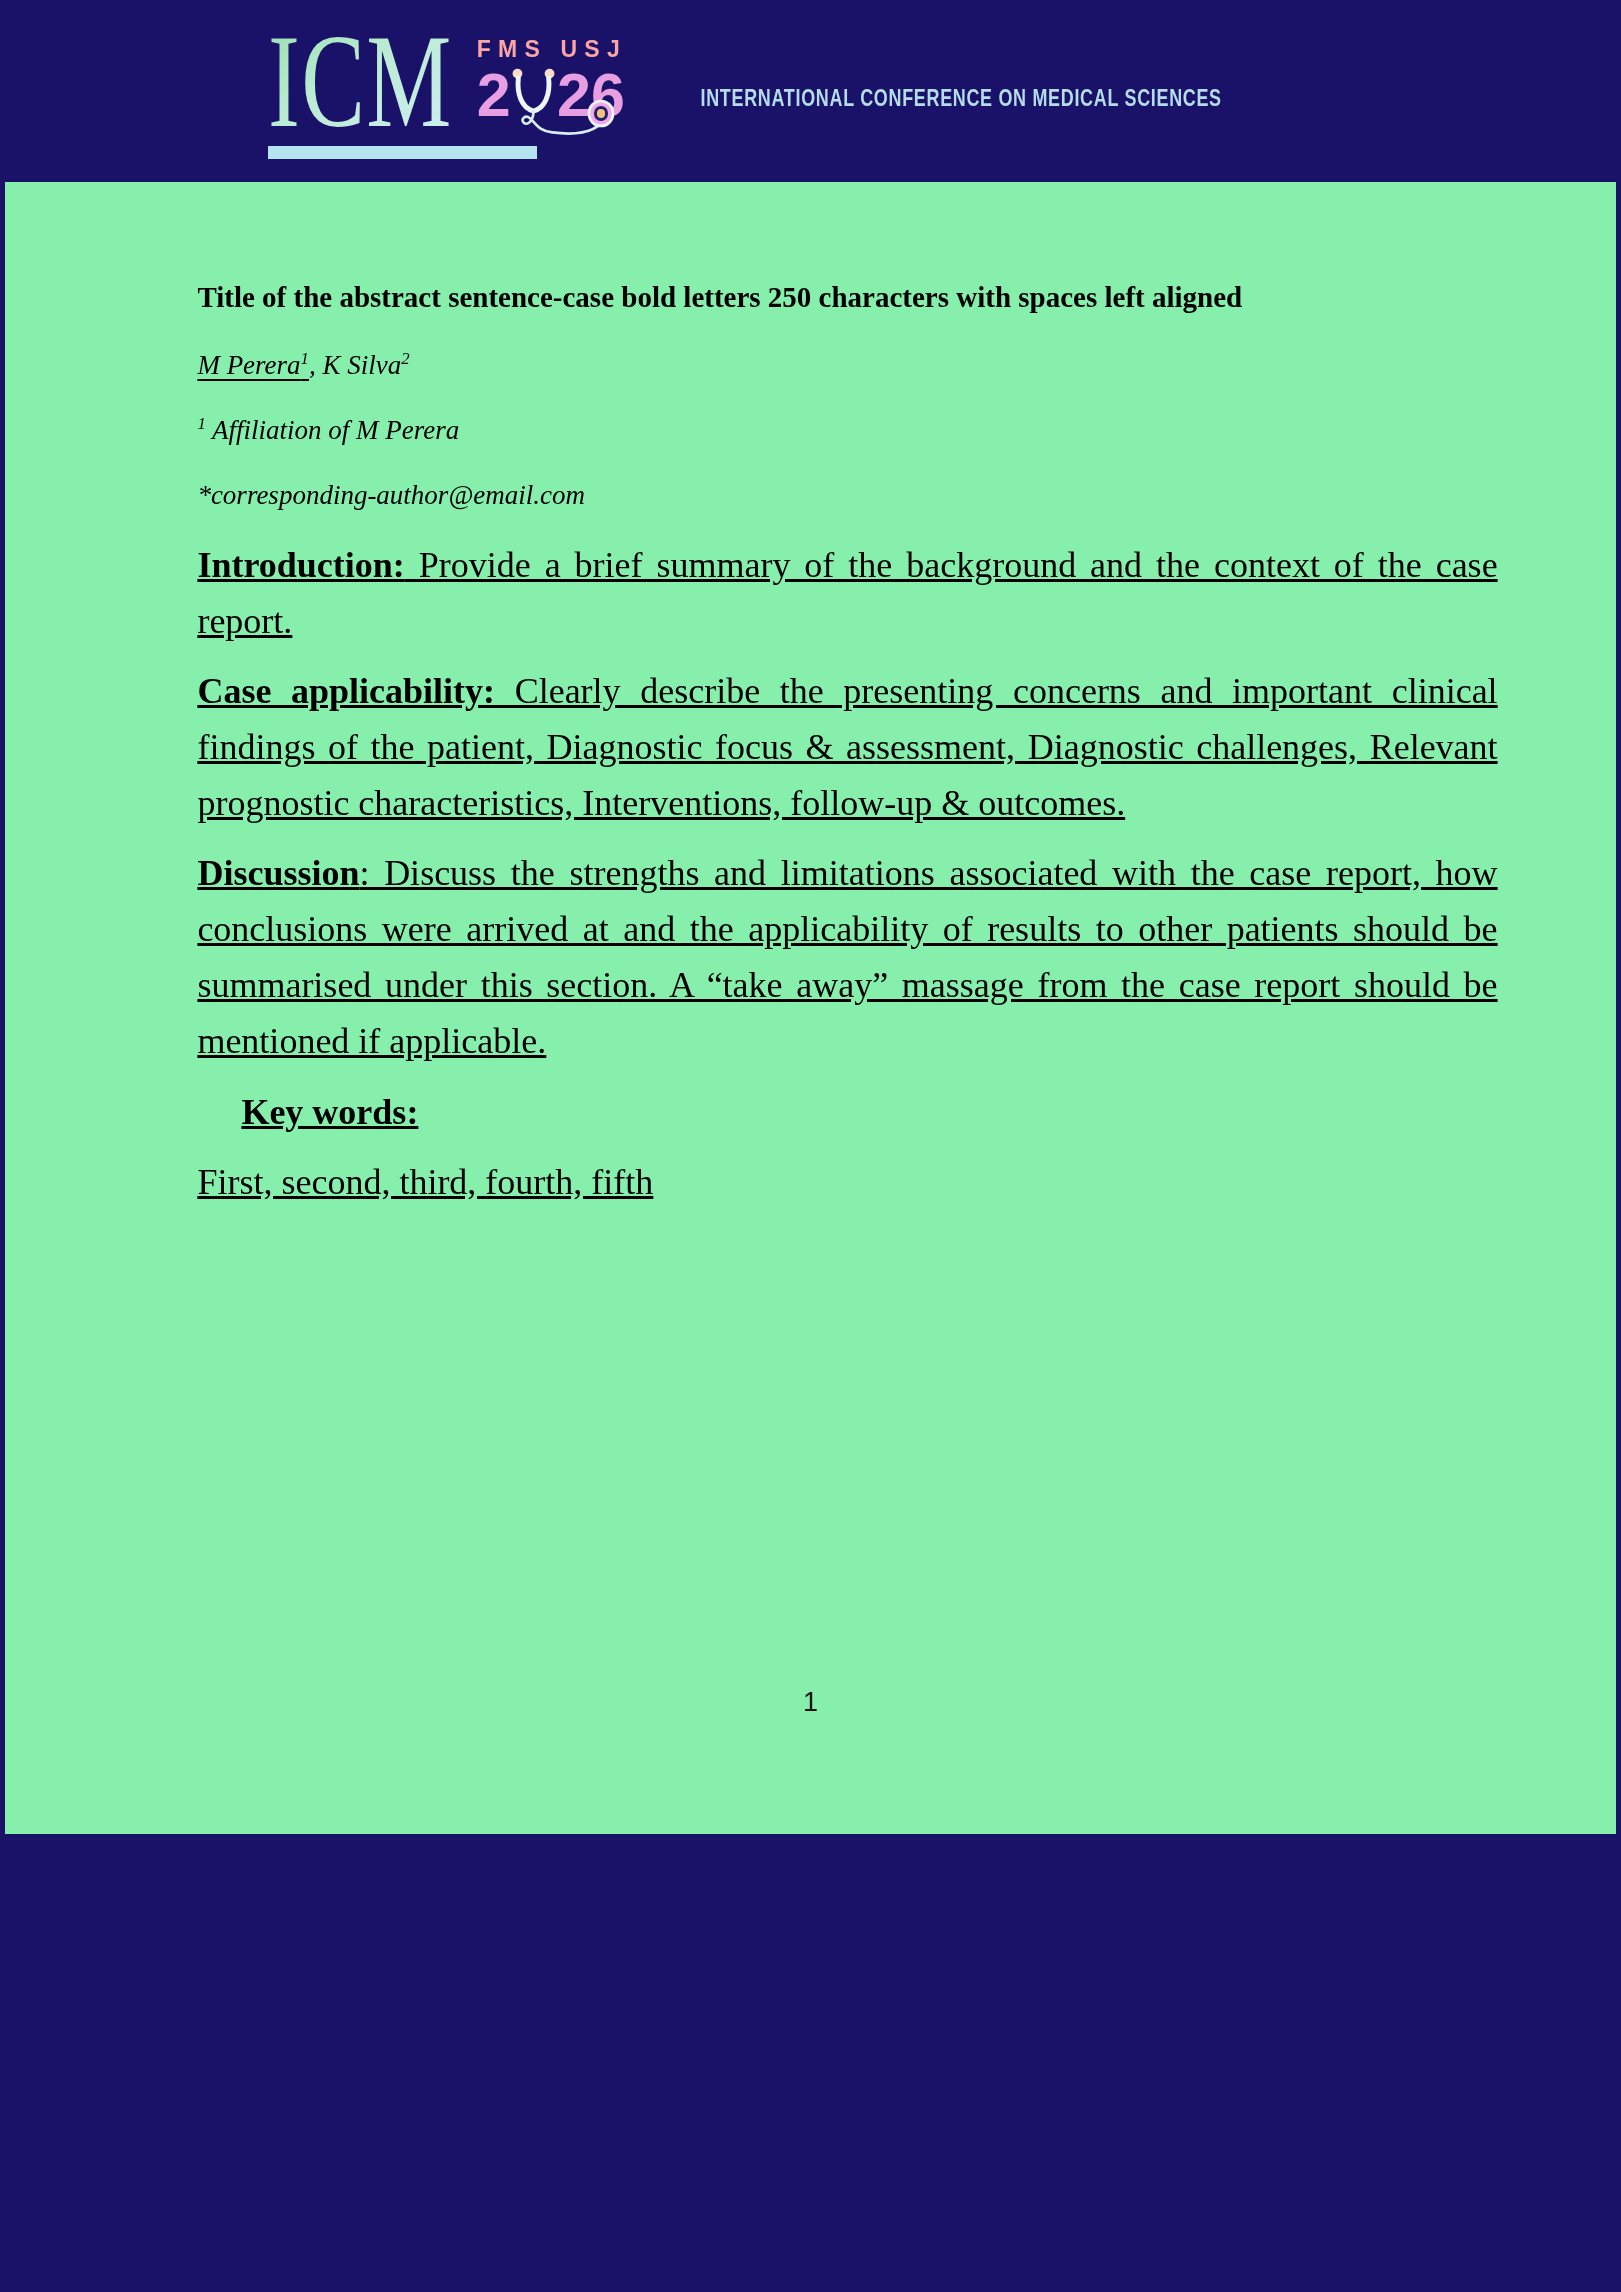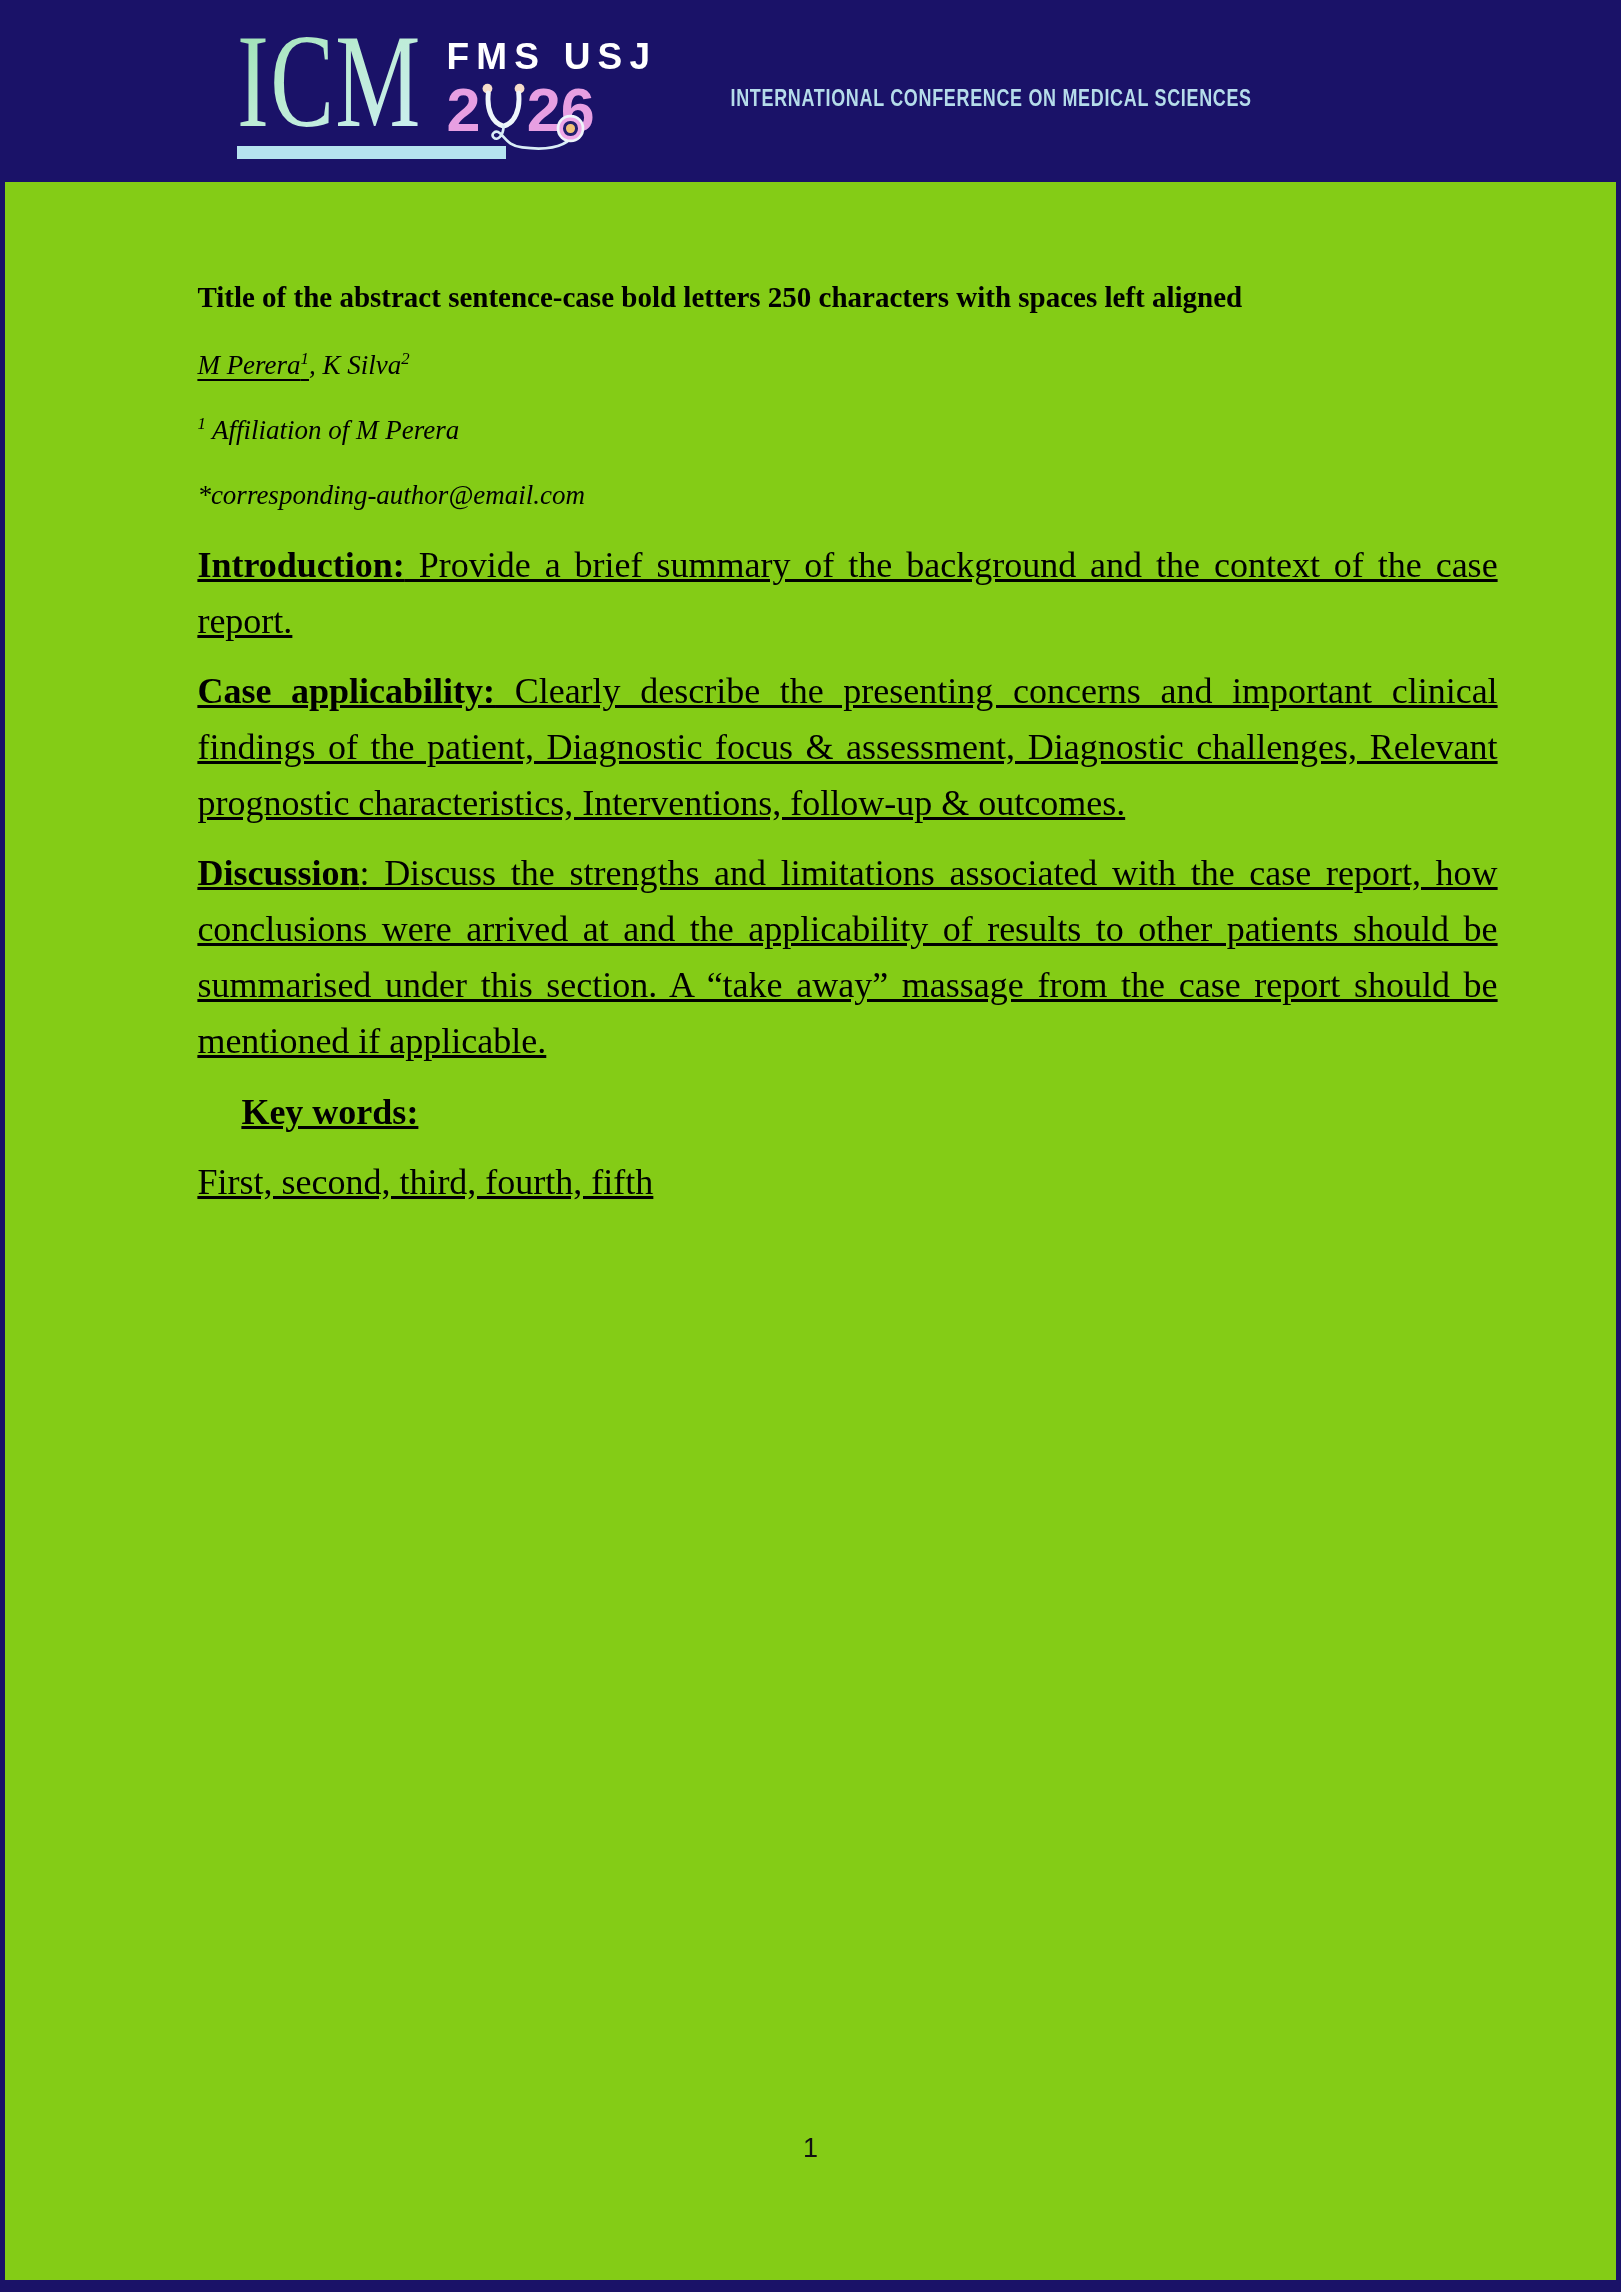--- a/index.html
+++ b/index.html
@@ -38,24 +38,24 @@
     white-space: nowrap;
   }
   .icm-underline {
     width: 269px;
     height: 12.5px;
     background: #b5e3ef;
     margin-top: 6.3px;
   }
   .logo-right { display: flex; flex-direction: column; align-items: flex-start; margin: 12.5px 0 0 25px; font-family: "Liberation Sans", sans-serif; }
   .fms {
-    font-size: 37px;
+    font-size: 23px;
     font-weight: 700;
     letter-spacing: 7.2px;
-    color: #ffffff;
+    color: #fca5a5;
   }
   .year {
     display: flex;
     align-items: flex-end;
     margin-top: 4.5px;
     font-size: 61px;
     font-weight: 700;
     line-height: 0.92;
     color: #e79fe2;
     position: relative;
@@ -80,23 +80,23 @@
     font-size: 23px;
     font-weight: 700;
     letter-spacing: 0.9px;
     color: #b5dcea;
     transform: scaleX(0.78);
     white-space: nowrap;
   }
 
   
   .sheet {
-    background: #84cc16;
+    background: #86efac;
     margin: 0 5.4px;
-    height: 2098px;
+    height: 1652px;
     position: relative;
     padding: 87px 118px 0 192px;
     color: #000;
   }
   .doc-title {
     font-size: 29px;
     font-weight: 700;
     line-height: 56px;
     white-space: nowrap;
     margin: 0 0 11.6px 0;

